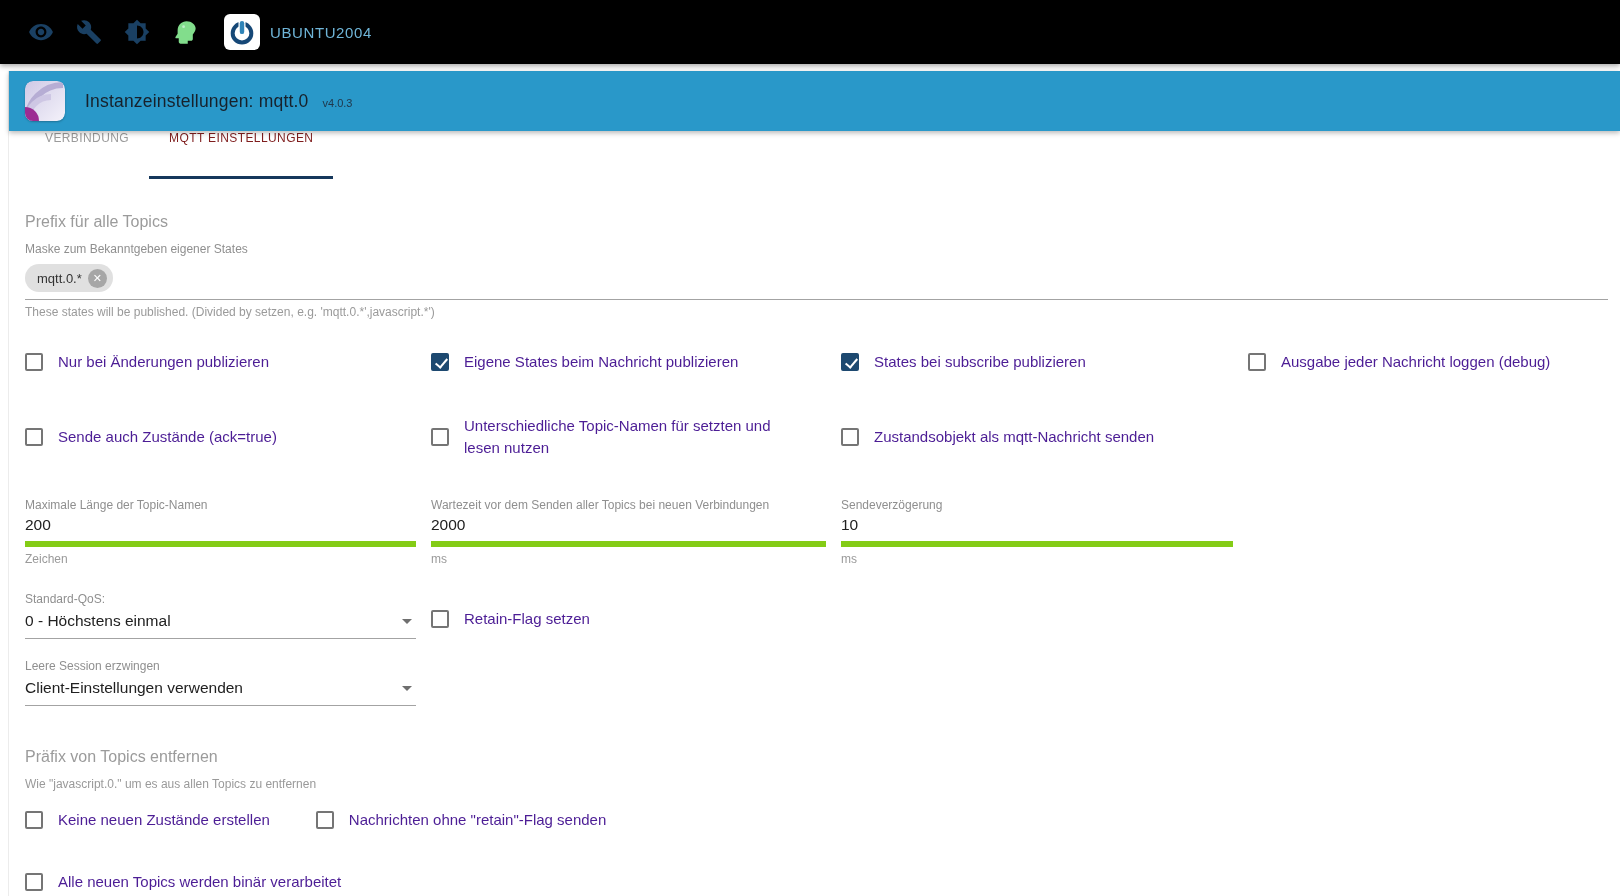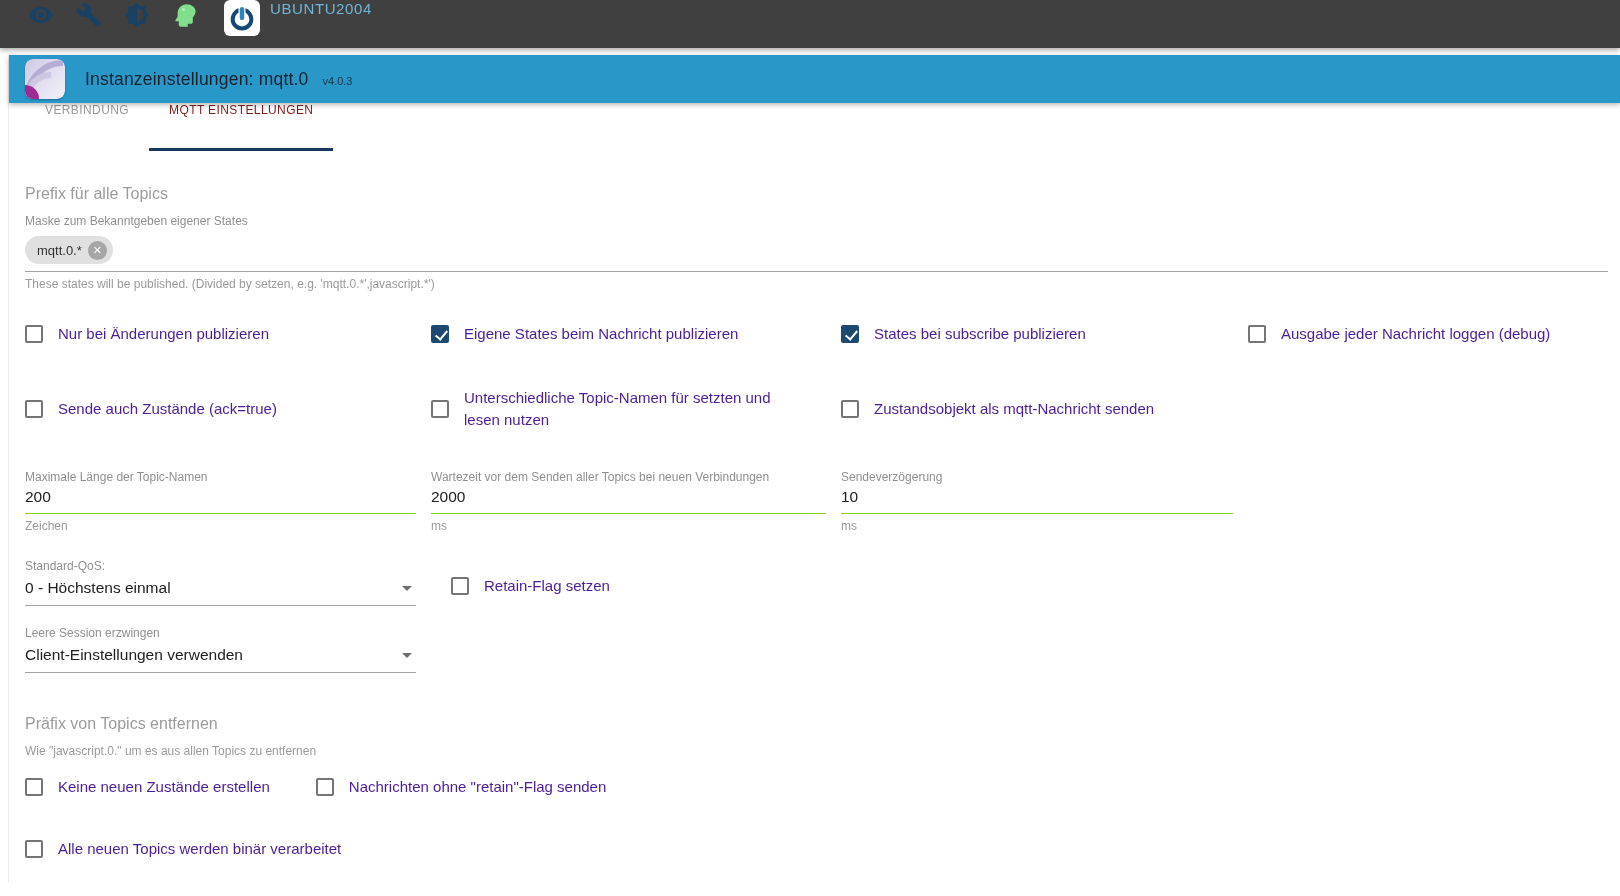--- a/index.html
+++ b/index.html
@@ -1,32 +1,32 @@
 <!DOCTYPE html>
 <html><head>
 <meta charset="utf-8">
 <style>
   * { margin:0; padding:0; box-sizing:border-box; }
   html,body { width:1620px; height:896px; background:#fff; overflow:hidden;
     font-family:"Liberation Sans", sans-serif; }
 
   
-  .appbar { height:48px; background:#404040; display:flex; align-items:flex-start;
+  .appbar { height:64px; background:#000000; display:flex; align-items:center;
     padding-left:26px; box-shadow:0 2px 5px rgba(0,0,0,.35); position:relative; z-index:4; }
   .abicon { width:30px; height:30px; margin-right:18px; display:flex; align-items:center;
     justify-content:center; cursor:pointer; }
   .abicon svg { width:26px; height:26px; fill:#1A4063; }
   .abicon.headic svg { width:27px; height:27px; }
   .logo-tile { width:36px; height:36px; background:#fff; border-radius:6px; margin:0 10px 0 6px;
     display:flex; align-items:center; justify-content:center; cursor:pointer; }
   .hostname { font-size:15px; letter-spacing:.6px; color:#6FB5D8; }
 
   
   .dialog { margin-left:8px; border-left:1px solid #ececec; min-height:828px; margin-top:7px; }
-  .dialog-header { height:48px; background:#2998C9; display:flex; align-items:center;
+  .dialog-header { height:60px; background:#2998C9; display:flex; align-items:center;
     padding-left:16px; box-shadow:0 2px 5px rgba(0,0,0,.28); position:relative; z-index:3; }
   .adapter-icon { width:40px; height:40px; margin-right:20px; border-radius:8px; overflow:hidden;
     box-shadow:0 1px 2px rgba(0,0,0,.25); }
   .dialog-header h1 { font-size:17.5px; font-weight:400; color:#17212B; letter-spacing:.2px; }
   .version { font-size:11px; color:#20384C; margin-left:14px; margin-top:4px; }
 
   
   .tabs { display:flex; height:48px; align-items:stretch; padding-left:16px; }
   .tab { display:flex; align-items:flex-start; justify-content:center; padding:0 20px;
     font-size:12px; letter-spacing:.4px; color:#9B9B9B; cursor:pointer; position:relative;
@@ -67,25 +67,25 @@
   .grid4 { display:grid; grid-template-columns:406px 410px 407px 1fr; align-items:center; }
   .row1 { margin-bottom:42px; }
   .row2 { margin-bottom:24px; }
   .row2 .wrap-label { max-width:332px; }
 
   .grid3 { display:grid; grid-template-columns:406px 410px 407px; margin-bottom:26px; }
   .num-field { margin-right:15px; }
   .num-field .f-label { min-height:30px; display:flex; align-items:flex-end; line-height:1.2; }
   .num-field .f-label span { display:block; }
   .num-field .w-label { max-width:345px; }
-  .num-input { border:none; outline:none; border-bottom:1px solid #84cc16; width:100%;
+  .num-input { border:none; outline:none; border-bottom:6px solid #84cc16; width:100%;
     font-size:15.5px; color:#212121; padding:4px 0 7px 0; background:transparent;
     font-family:"Liberation Sans", sans-serif; }
 
-  .select-area { display:grid; grid-template-columns:406px 410px; margin-bottom:40px;gap:20px; }
+  .select-area { display:grid; grid-template-columns:406px 410px; margin-bottom:40px; }
   .select-field { margin-right:15px; cursor:pointer; }
   .select-field + .select-field { margin-top:20px; }
   .select-row { display:flex; align-items:center; justify-content:space-between;
     padding:6px 4px 8px 0; border-bottom:1px solid #A3A3A3; }
   .select-value { font-size:15.5px; color:#212121; }
   .select-arrow { width:0; height:0; border-left:5px solid transparent;
     border-right:5px solid transparent; border-top:5px solid #6F6F6F; }
   .retain-cell { padding-top:16px; align-self:start; }
 
   .remove-block { margin-bottom:18px; }

